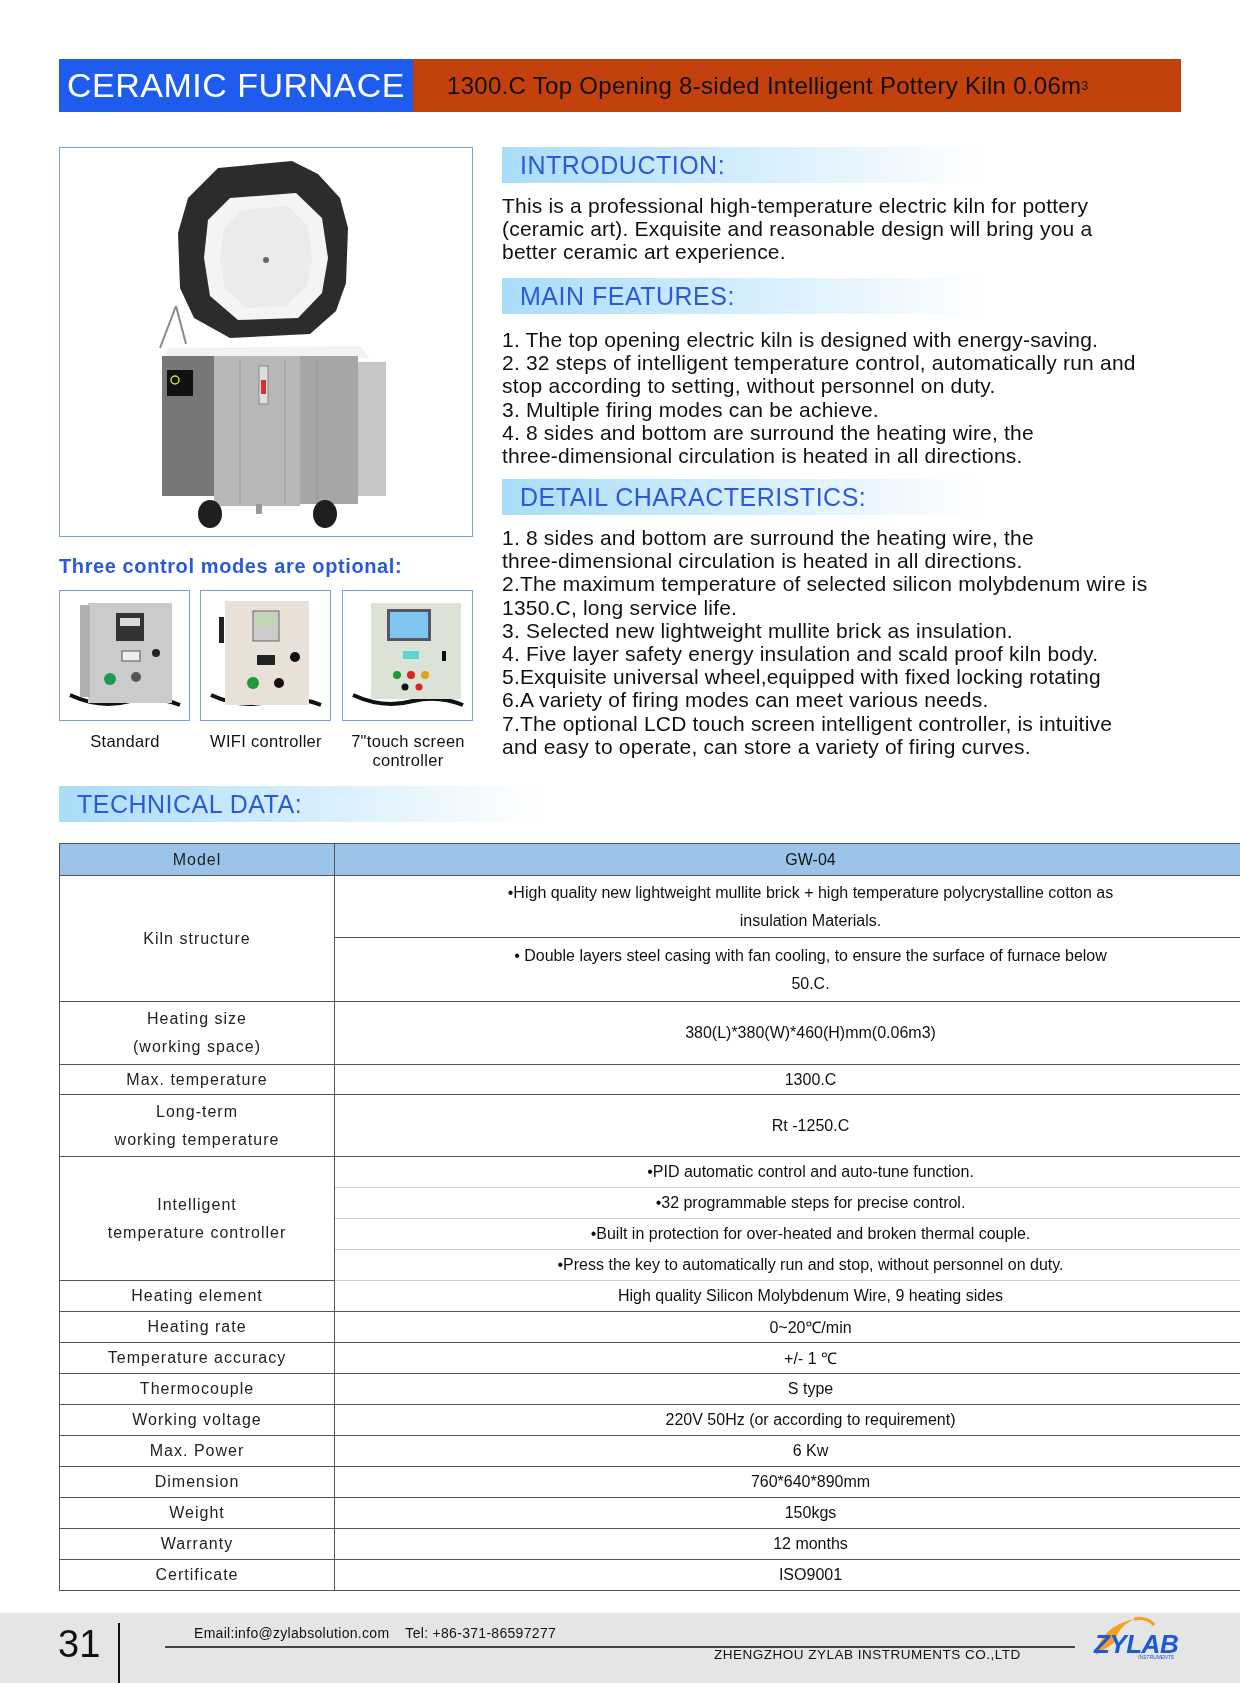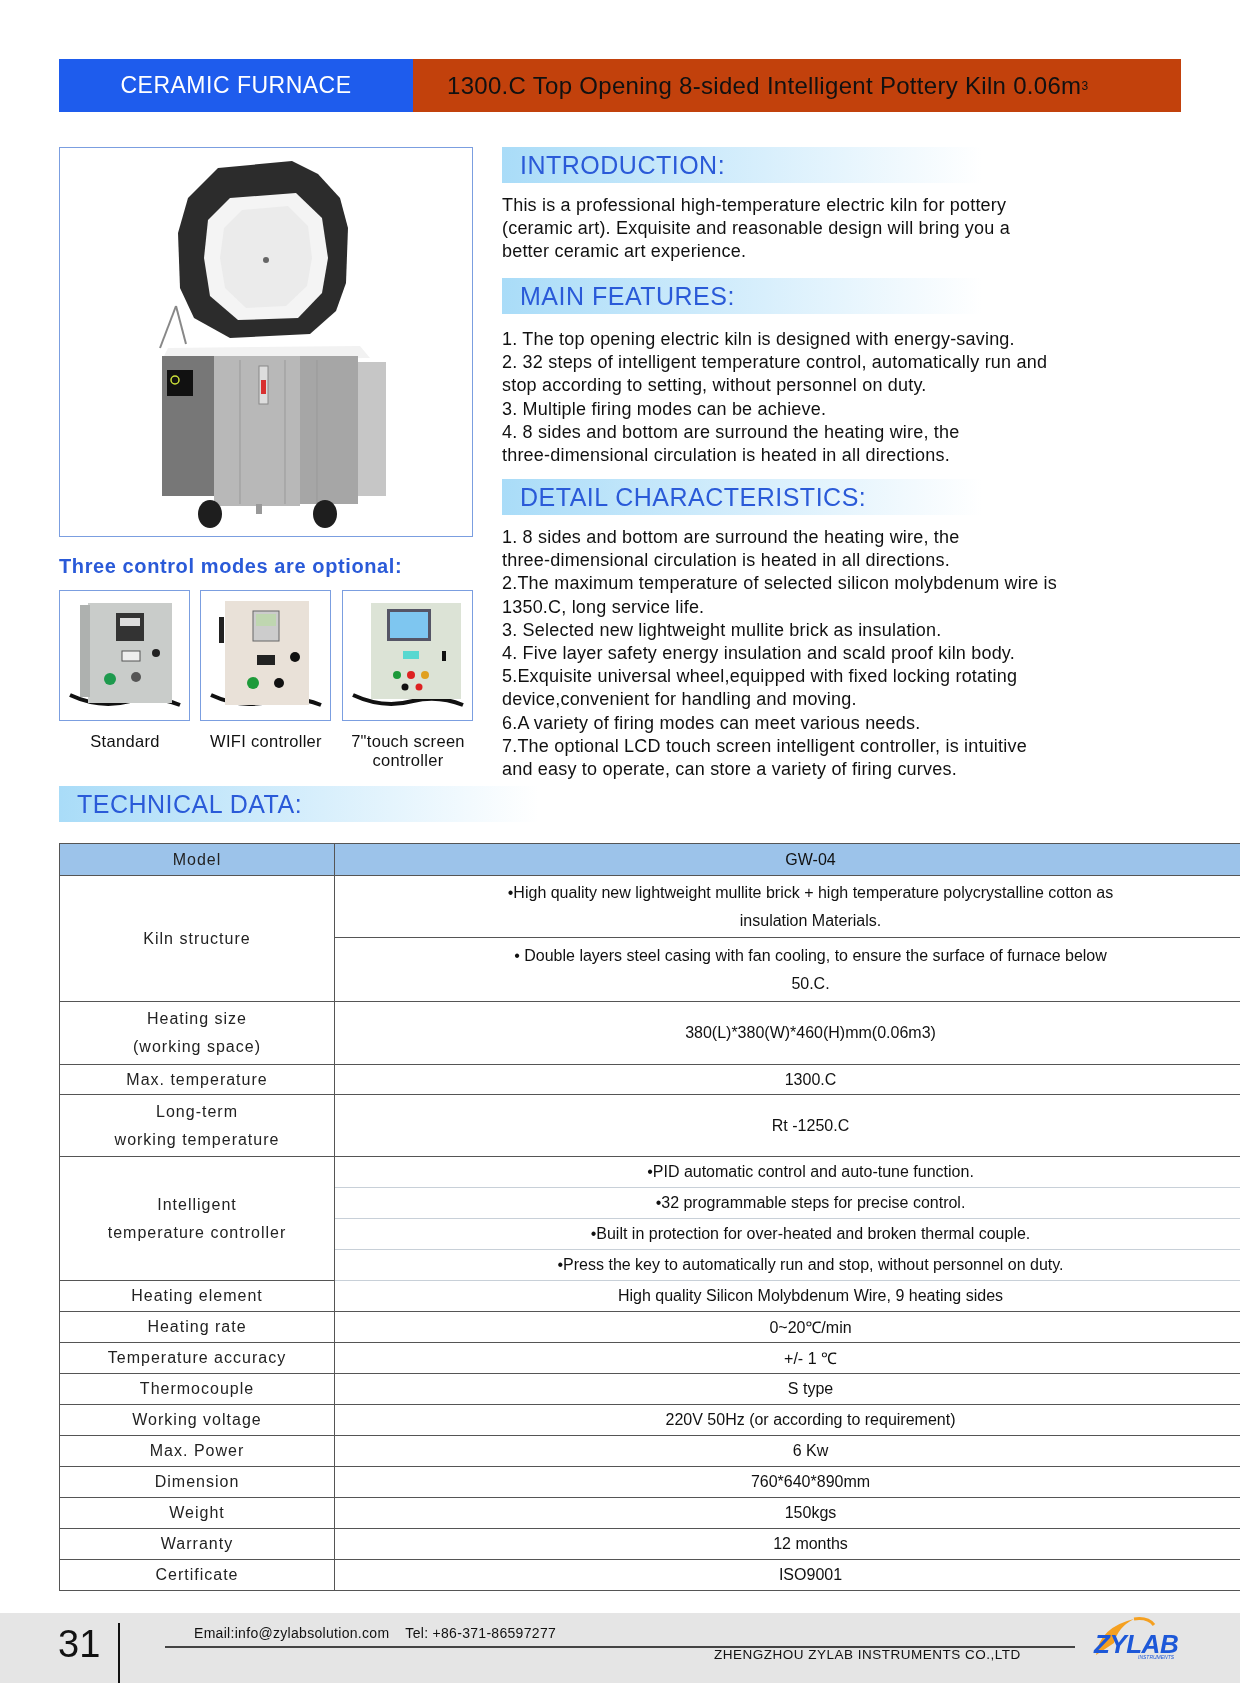--- a/index.html
+++ b/index.html
@@ -1,39 +1,39 @@
 <!DOCTYPE html>
 <html><head>
 <meta charset="utf-8">
 <style>
   * { box-sizing: border-box; margin: 0; padding: 0; }
   html, body { width: 1240px; height: 1683px; background: #ffffff; overflow: hidden; }
   body { position: relative; font-family: "Liberation Sans", sans-serif; color: #111; }
 
   
   .banner { position: absolute; left: 59px; top: 59px; width: 1122px; height: 53px; display: flex; }
-  .banner-left { width: 354px; height: 100%; background: #1e5ced; color: #fff; font-size: 23px; display: flex; align-items: center; justify-content: center; letter-spacing: 0.5px; }
+  .banner-left { width: 354px; height: 100%; background: #1e5ced; color: #fff; font-size: 34px; display: flex; align-items: center; justify-content: center; letter-spacing: 0.5px; }
   .banner-right { flex: 1; height: 100%; background: #c2410c; color: #111; font-size: 24px; display: flex; align-items: center; padding-left: 34px; letter-spacing: 0.3px; }
   .banner-right sup { font-size: 12px; vertical-align: 12px; }
 
   
   .photo-main { position: absolute; left: 59px; top: 147px; width: 414px; height: 390px; border: 1.5px solid #7b9ee0; background: #fff; }
   .photo-main svg { position: absolute; left: 0; top: 0; }
 
   .control-heading { position: absolute; left: 59px; top: 555px; font-size: 20px; font-weight: bold; color: #2a5ad8; letter-spacing: 0.6px; }
 
   .controllers { position: absolute; left: 59px; top: 590px; width: 357px; height: 132px; }
   .ctrl { position: absolute; top: 0; width: 131px; height: 131px; border: 1.5px solid #7b9ee0; background: #fff; }
   .ctrl svg { position: absolute; left: 0; top: 0; }
   .ctrl-label { position: absolute; top: 142px; width: 140px; text-align: center; font-size: 16.5px; line-height: 19px; color: #111; letter-spacing: 0.3px; }
 
   
   .sec-head { position: absolute; height: 36px; background: linear-gradient(to right, #a9dcf8 0%, #d8effc 55%, rgba(255,255,255,0) 100%); color: #2a5ad8; font-size: 25px; display: flex; align-items: center; padding-left: 18px; letter-spacing: 0.5px; }
 
-  .para { position: absolute; left: 502px; font-size: 18px; line-height: 23.2px; color: #111; letter-spacing: 0.2px; }
+  .para { position: absolute; left: 502px; font-size: 21px; line-height: 23.2px; color: #111; letter-spacing: 0.2px; }
   .para div { white-space: nowrap; }
 
   
   .tech-table { position: absolute; left: 59px; top: 843px; width: 1228px; border-collapse: collapse; font-size: 16px; table-layout: fixed; }
   .tech-table td { border: 1.2px solid #555; text-align: center; vertical-align: middle; padding: 0 4px; color: #111; }
   .tech-table td.lab { width: 275px; letter-spacing: 1px; color: #222; }
   .tech-table tr.head td { background: #9cc3ea; height: 32px; }
   .tech-table td.sub { border-top: 1px solid #737373; border-bottom: 1px solid #c8d0d8; }
   .tech-table td.wrap { line-height: 28px; padding: 2px 4px; }
 
@@ -166,21 +166,20 @@
 
 <div class="sec-head" style="left:502px; top:479px; width:480px;">DETAIL CHARACTERISTICS:</div>
 <div class="para" style="top:526px;">
   <div>1. 8 sides and bottom are surround the heating wire, the</div>
   <div>three-dimensional circulation is heated in all directions.</div>
   <div>2.The maximum temperature of selected silicon molybdenum wire is</div>
   <div>1350.C, long service life.</div>
   <div>3. Selected new lightweight mullite brick as insulation.</div>
   <div>4. Five layer safety energy insulation and scald proof kiln body.</div>
   <div>5.Exquisite universal wheel,equipped with fixed locking rotating</div>
-  <div>device,convenient for handling and moving.</div>
   <div>6.A variety of firing modes can meet various needs.</div>
   <div>7.The optional LCD touch screen intelligent controller, is intuitive</div>
   <div>and easy to operate, can store a variety of firing curves.</div>
 </div>
 
 <div class="sec-head" style="left:59px; top:786px; width:480px;">TECHNICAL DATA:</div>
 
 <table class="tech-table">
   <tbody>
       <tr class="head">

